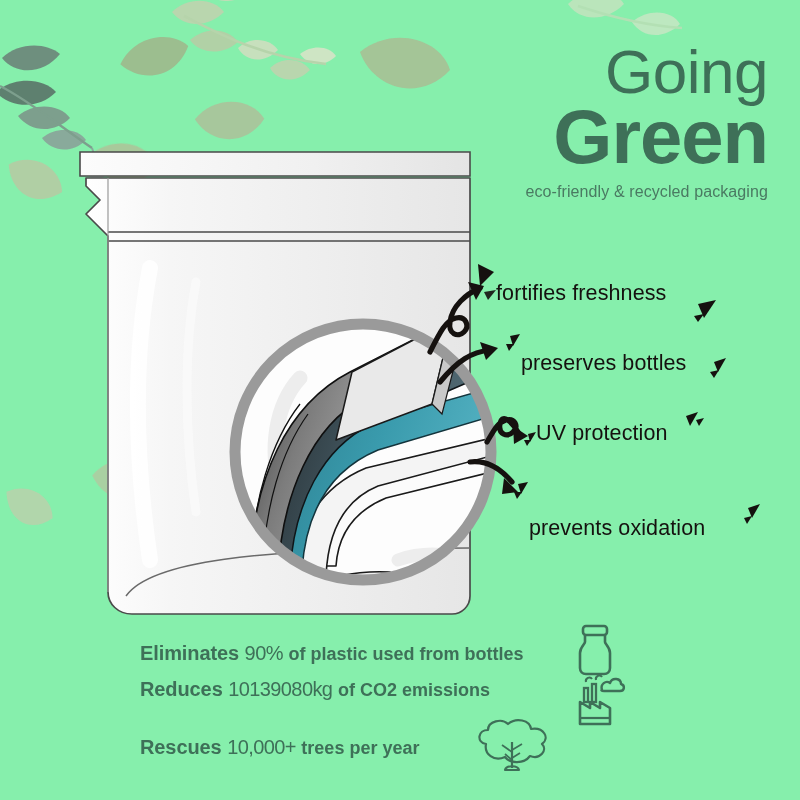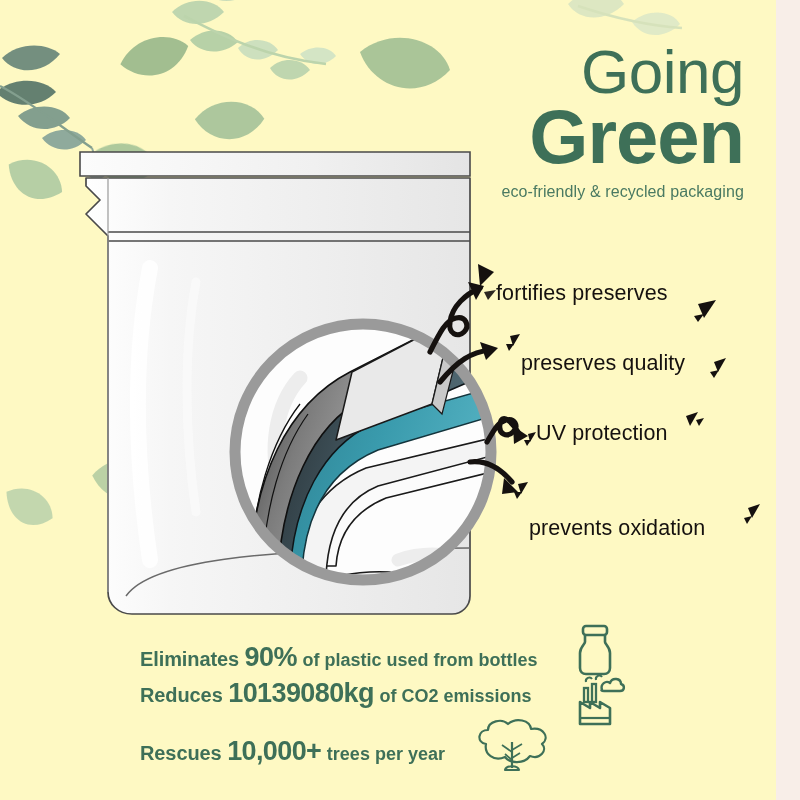--- a/index.html
+++ b/index.html
@@ -8,25 +8,24 @@
   }
   body {
     width: 800px;
     height: 800px;
     overflow: hidden;
     font-family: "Liberation Sans", sans-serif;
     background: #f8eee8;
   }
   #poster {
     position: relative;
-    width: 736px;
+    width: 800px;
     height: 800px;
-    background: #fef9c3;
+    background: #86efac;
     overflow: hidden;
-    padding-left: 40px;
   }
   .layer {
     position: absolute;
     left: 0;
     top: 0;
     width: 800px;
     height: 800px;
   }
 
   
@@ -81,22 +80,22 @@
     white-space: nowrap;
     color: #3e7058;
     font-size: 20px;
   }
   .stat-lead {
     font-weight: 700;
     letter-spacing: -0.1px;
     margin-left: 16px;
   }
   .stat-value {
-    font-weight: 700;
-    font-size: 27px;
+    font-weight: 400;
+    font-size: 20px;
     letter-spacing: -0.6px;
   }
   .stat-tail {
     font-weight: 700;
     font-size: 18px;
   }
   .stat-icon {
     position: absolute;
   }
 </style>
@@ -270,22 +269,22 @@
     </g>
   </svg>
 
   <div id="heading-block">
     <div id="title-going">Going</div>
     <div id="title-green">Green</div>
     <div id="subtitle">eco-friendly &amp; recycled packaging</div>
   </div>
 
   <div id="feature-labels">
-      <div class="feature-label" style="left: 496px; top: 281px;">fortifies preserves</div>
-      <div class="feature-label" style="left: 521px; top: 351px;">preserves quality</div>
+      <div class="feature-label" style="left: 496px; top: 281px;">fortifies freshness</div>
+      <div class="feature-label" style="left: 521px; top: 351px;">preserves bottles</div>
       <div class="feature-label" style="left: 536px; top: 421px;">UV protection</div>
       <div class="feature-label" style="left: 529px; top: 516px;">prevents oxidation</div>
     </div>
 
   <div id="stats">
     <svg class="stat-icon" style="left:572px; top:-8px;" width="46" height="56" viewBox="0 0 46 56">
       <rect x="11" y="4" width="24" height="9" rx="3" fill="none" stroke="#3e7058" stroke-width="2.6"></rect>
       <path d="M13,13 L13,20 C13,22 8,25 8,31 L8,46 C8,49.5 10.5,52 14,52 L32,52 C35.5,52 38,49.5 38,46 L38,31 C38,25 33,22 33,20 L33,13" fill="none" stroke="#3e7058" stroke-width="2.6" stroke-linejoin="round"></path>
     </svg>
 

